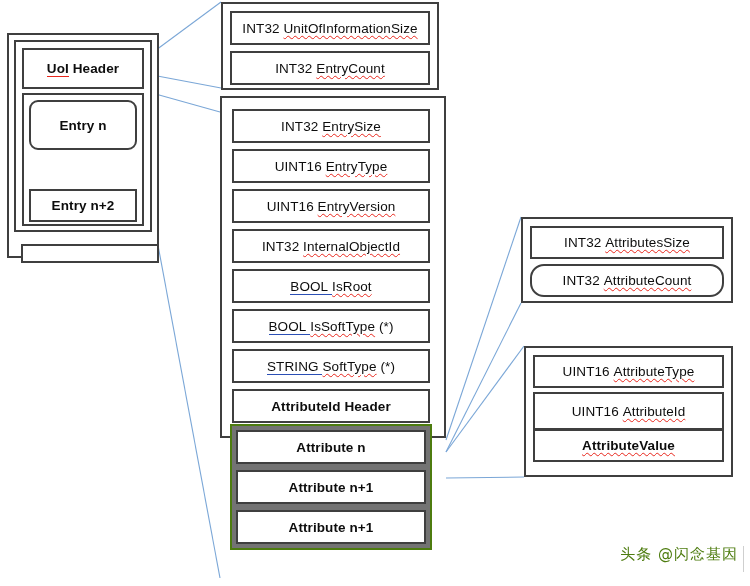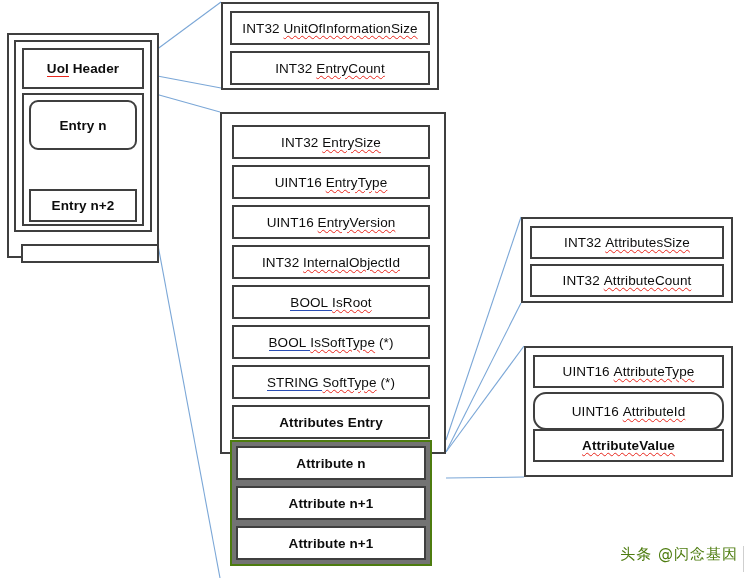--- a/index.html
+++ b/index.html
@@ -57,35 +57,35 @@
   #left-e-n1{position:absolute;left:5px;top:58px;width:108px;height:33px;}
   #left-e-n2{position:absolute;left:5px;top:94px;width:108px;height:33px;}
   #left-empty{position:absolute;left:5px;top:202px;width:138px;height:19px;}
 
   
   #tr-outer{left:221px;top:2px;width:218px;height:88px;}
   #tr-f1{position:absolute;left:7px;top:7px;width:200px;height:34px;}
   #tr-f2{position:absolute;left:7px;top:47px;width:200px;height:34px;}
 
   
-  #mid-outer{left:220px;top:112px;width:226px;height:342px;}
+  #mid-outer{left:220px;top:96px;width:226px;height:342px;}
   .mid-f{position:absolute;left:10px;width:198px;height:34px;}
   #mid-attrgrp{position:absolute;left:8px;top:326px;width:202px;height:126px;
       box-sizing:border-box;border:2px solid #4d7c0f;background:#737373;}
   .mid-a{position:absolute;left:4px;width:190px;height:34px;}
 
   
   #ru-outer{left:521px;top:217px;width:212px;height:86px;}
   #ru-f1{position:absolute;left:7px;top:7px;width:194px;height:33px;}
-  #ru-f2{position:absolute;left:7px;top:45px;width:194px;height:33px;}
+  #ru-f2{position:absolute;left:7px;top:45px;width:194px;height:33px;border-radius:14px;}
 
   
   #rl-outer{left:524px;top:346px;width:209px;height:131px;}
   #rl-f1{position:absolute;left:7px;top:7px;width:191px;height:33px;}
-  #rl-f2{position:absolute;left:7px;top:44px;width:191px;height:38px;border-radius:13px;}
+  #rl-f2{position:absolute;left:7px;top:44px;width:191px;height:38px;}
   #rl-f3{position:absolute;left:7px;top:81px;width:191px;height:33px;}
 
   
   #watermark{
     position:absolute;right:12px;bottom:22px;
     font-size:15px;color:#4d7c0f;letter-spacing:1px;
     font-family:"DejaVu Sans",sans-serif;
     z-index:3;white-space:nowrap;
   }
   #wm-rule{
@@ -170,21 +170,21 @@
 
     <div class="field mid-f" style="top:251px">
       <span class="lbl"><span class="u-blue">STRING</span><span class="u-blue">&nbsp;</span><span class="sq-red">SoftType</span><span> (*)</span></span>
     </div>
 
     <div class="field mid-f" style="top:211px">
       <span class="lbl"><span class="u-blue">BOOL</span><span class="u-blue">&nbsp;</span><span class="sq-red">IsSoftType</span><span> (*)</span></span>
     </div>
 
     <div class="field mid-f bold" style="top:291px">
-      <span>Attributes Entry</span>
+      <span>AttributeId Header</span>
     </div>
 
     <div id="mid-attrgrp">
       <div class="field mid-a bold" style="top:4px">
         <span>Attribute n</span>
       </div>
       <div class="field mid-a bold" style="top:44px">
         <span>Attribute n+1</span>
       </div>
       <div class="field mid-a bold" style="top:84px">

